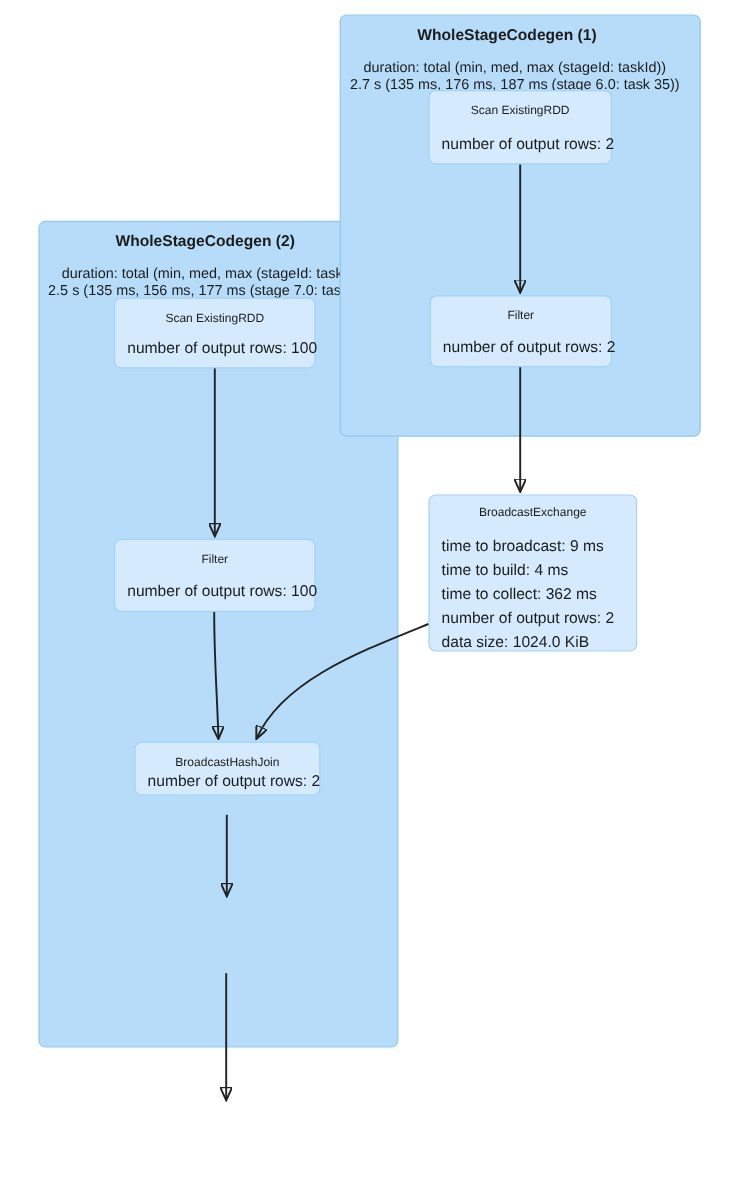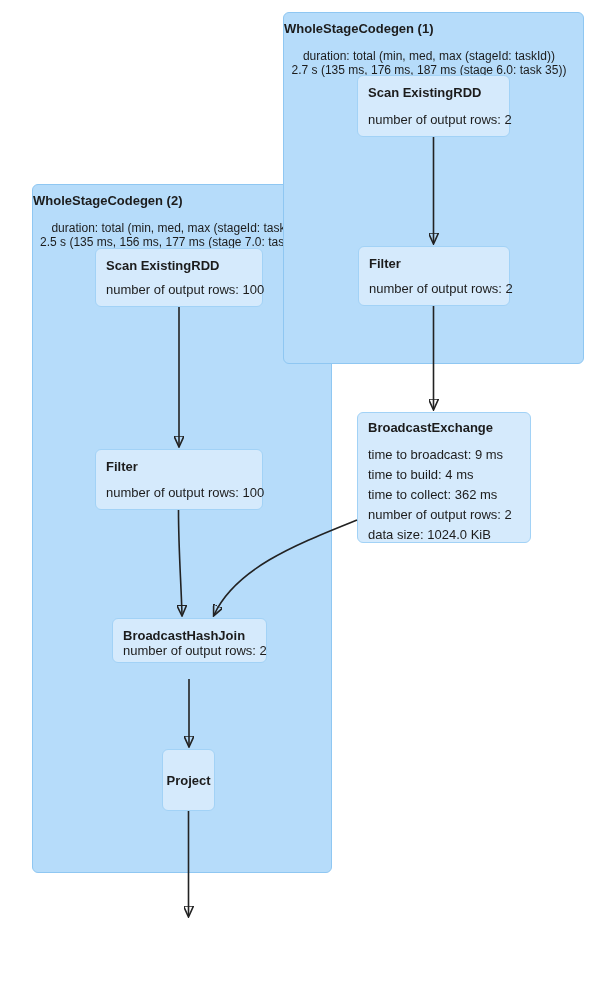--- a/index.html
+++ b/index.html
@@ -18,34 +18,34 @@
     overflow:hidden;
   }
   .cluster{
     position:absolute;background:var(--cluster-fill);
     border:1px solid var(--cluster-border);border-radius:6px;
     box-sizing:border-box;
   }
   .cluster-left{left:32px;top:184px;width:300px;height:689px;z-index:1;}
   .cluster-right{left:283px;top:12px;width:301px;height:352px;z-index:2;}
   .cluster-title{
-    font-size:13px;font-weight:bold;text-align:left;
+    font-size:13px;font-weight:bold;text-align:center;
     padding:8px 22px 0 0;white-space:nowrap;line-height:16px;
   }
   .cluster-duration{
     font-size:12px;text-align:center;padding-right:9px;margin-top:12px;
     line-height:14px;white-space:nowrap;
   }
   .node{
     position:absolute;background:var(--node-fill);
     border:1px solid var(--node-border);border-radius:6px;
     box-sizing:border-box;z-index:3;
   }
   .node-two{display:flex;flex-direction:column;justify-content:space-between;padding:9px 10px;}
-  .node-title{font-size:13px;font-weight:bold;line-height:15px;white-space:nowrap;}
+  .node-title{font-size:10px;font-weight:normal;line-height:15px;white-space:nowrap;text-align:center;}
   .node-metric{font-size:13px;line-height:15px;white-space:nowrap;}
   .node-multi{padding:7px 10px 5px;}
   .node-multi .node-title{margin-bottom:10px;}
   .node-multi .node-metric{line-height:20px;}
   .node-center{display:flex;align-items:center;justify-content:center;padding:4px;}
   .edge-layer{
     position:absolute;left:0;top:0;width:614px;height:997px;
     z-index:5;pointer-events:none;
   }
   .edge-layer path{fill:none;stroke:var(--edge);stroke-width:1.6px;}
@@ -98,23 +98,20 @@
   <div class="node node-two" style="left:95px;top:449px;width:168px;height:61px;">
     <div class="node-title">Filter</div>
     <div class="node-metric">number of output rows: 100</div>
   </div>
 
   <div class="node node-two" style="left:112px;top:618px;width:155px;height:45px;">
     <div class="node-title">BroadcastHashJoin</div>
     <div class="node-metric">number of output rows: 2</div>
   </div>
 
-  <div class="node node-center" style="left:162px;top:749px;width:53px;height:62px;">
-    <div class="node-title">Project</div>
-  </div>
 
 
   <svg class="edge-layer" viewBox="0 0 614 997" xmlns="http://www.w3.org/2000/svg">
     <defs>
       <marker id="arrow" markerUnits="userSpaceOnUse" markerWidth="12" markerHeight="10" refX="10" refY="5" orient="auto">
         <path d="M0,0 L11,5 L0,10 Z" fill="#111111" stroke="none"></path>
       </marker>
     </defs>
     <path d="M433.5,137 V243" marker-end="url(#arrow)"></path>
     <path d="M433.5,306 V409" marker-end="url(#arrow)"></path>

